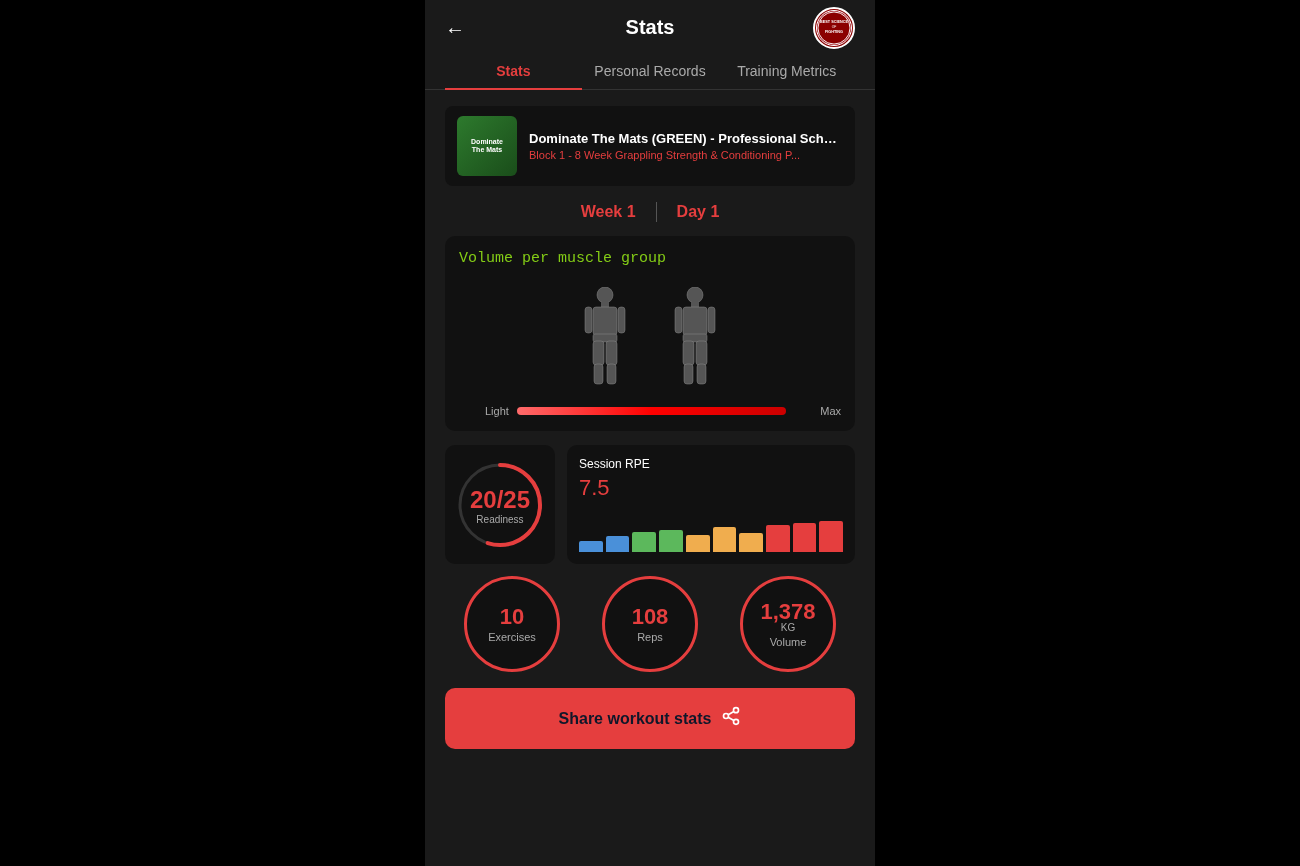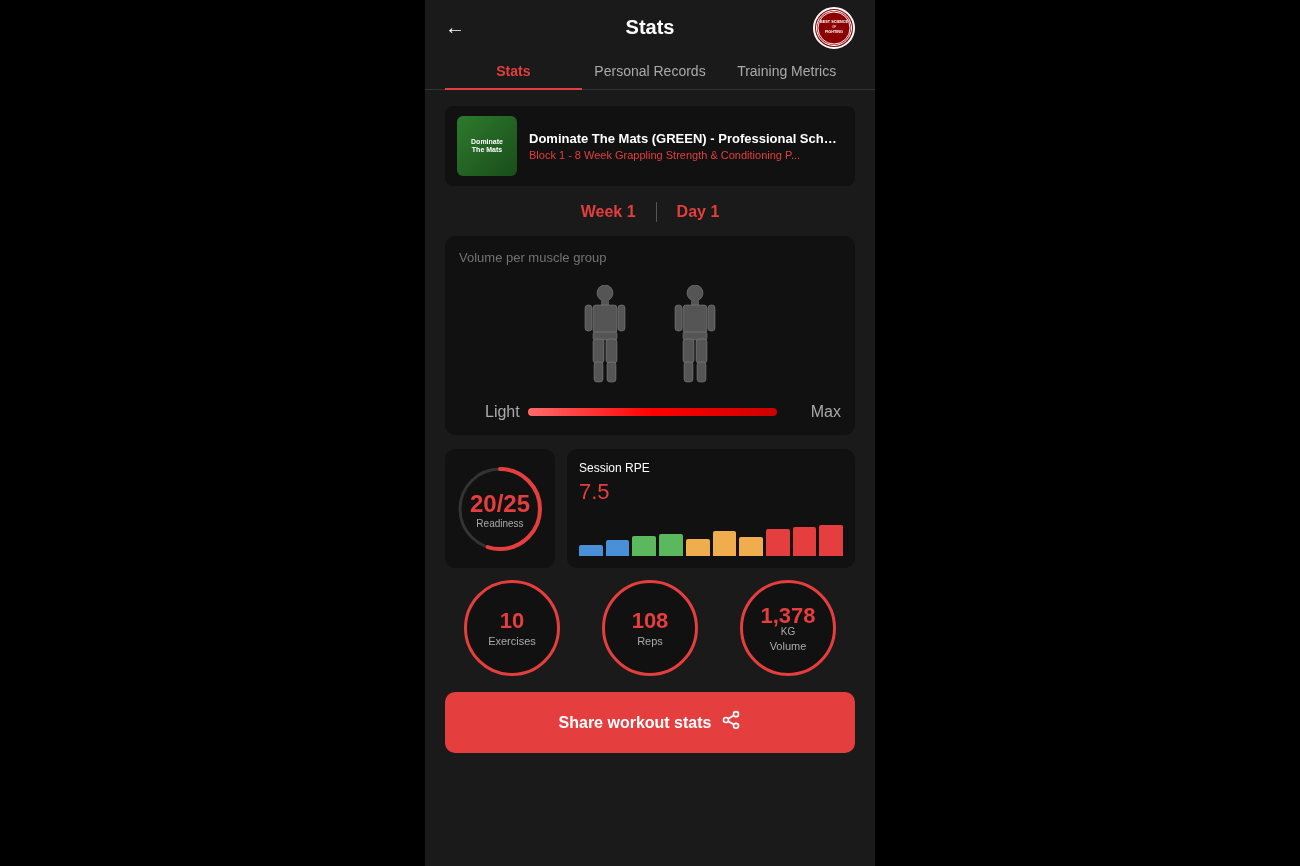--- a/index.html
+++ b/index.html
@@ -157,40 +157,41 @@
       height: 20px;
       background: #555;
     }
     .muscle-section {
       background: #111;
       border-radius: 10px;
       margin-top: 14px;
       padding: 14px;
     }
     .muscle-title {
-      color: #737373;
-      font-size: 13px;
+      color: #84cc16;
+      font-size: 15px;
       font-weight: 500;
       margin-bottom: 10px;
+      font-family: Liberation Mono, monospace;
     }
     .muscle-figures {
       display: flex;
       justify-content: center;
       gap: 20px;
       padding: 10px 0;
     }
     .legend-row {
       display: flex;
       align-items: center;
       gap: 8px;
       margin-top: 8px;
     }
     .legend-label {
       color: #aaa;
-      font-size: 16px;
+      font-size: 11px;
       padding-left: 26px;
     }
     .legend-bar {
       flex: 1;
       height: 8px;
       border-radius: 4px;
       background: linear-gradient(to right, #ff6b6b, #ff0000, #cc0000);
     }
     .stats-row1 {
       display: flex;
@@ -258,21 +259,21 @@
       align-items: center;
       justify-content: center;
       flex: 1;
     }
     .share-btn {
       width: 100%;
       background: #e53e3e;
       border: none;
       border-radius: 10px;
       padding: 18px;
-      color: #ffffff;
+      color: #0f172a;
       font-size: 16px;
       font-weight: 600;
       cursor: pointer;
       margin-top: 16px;
       display: flex;
       align-items: center;
       justify-content: center;
       gap: 10px;
     }
     .share-icon {

